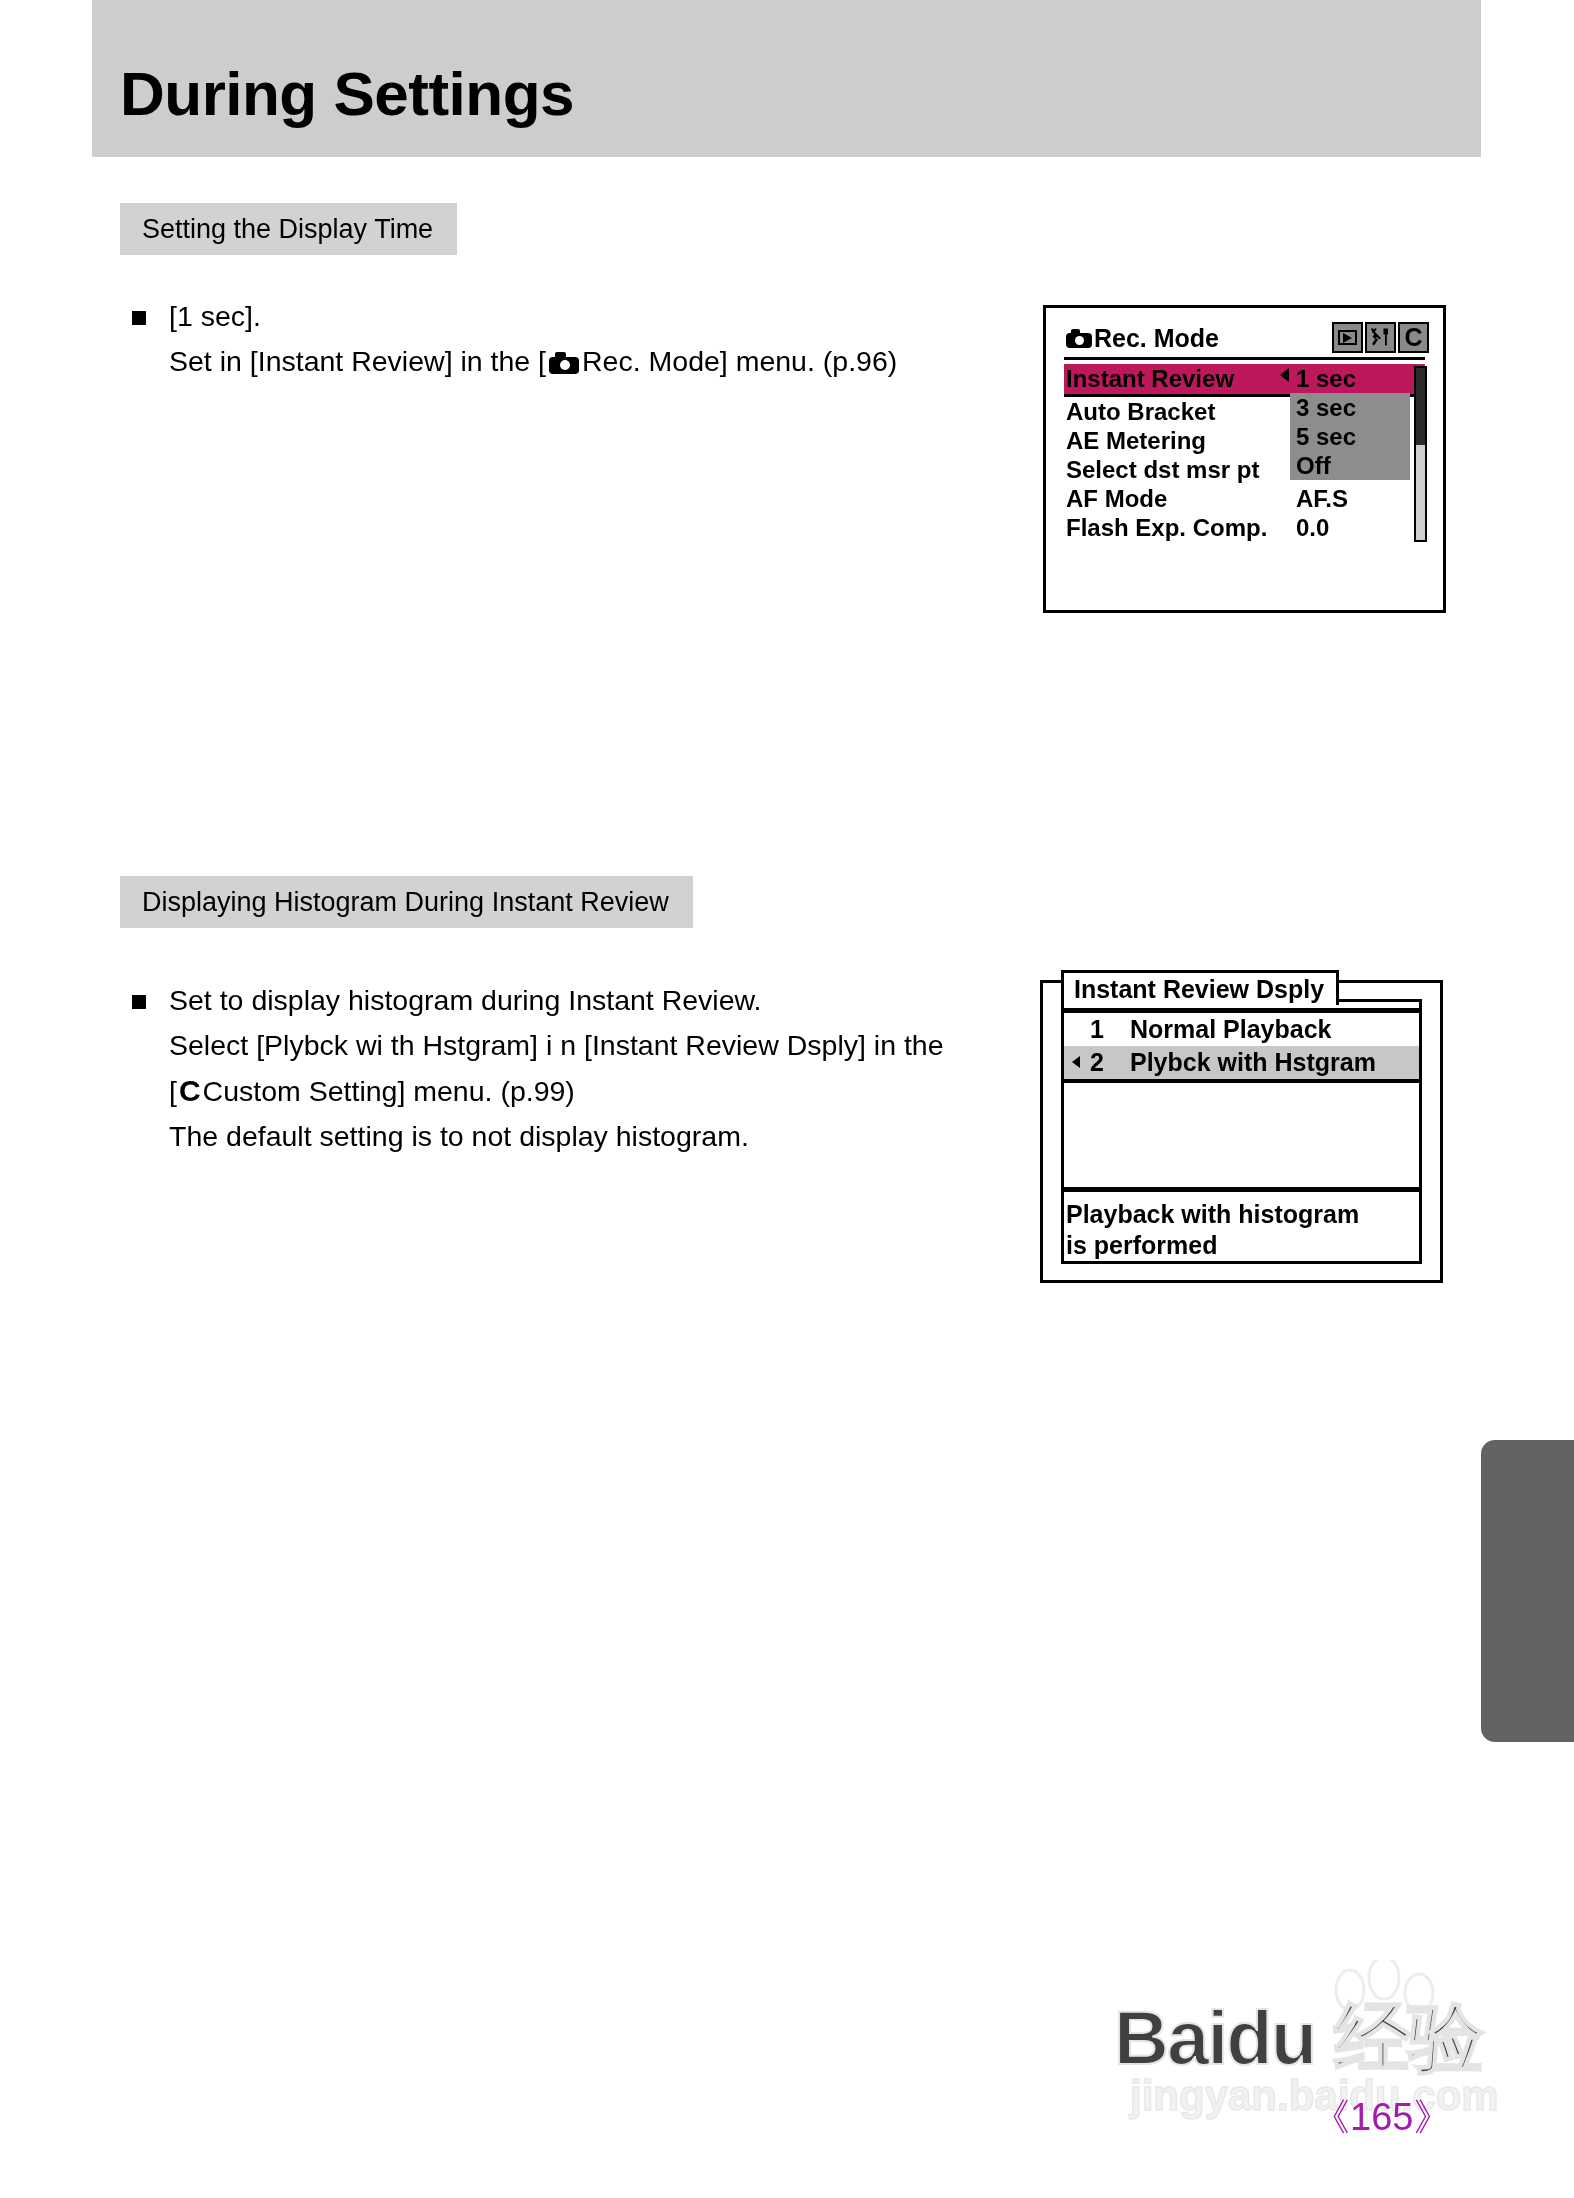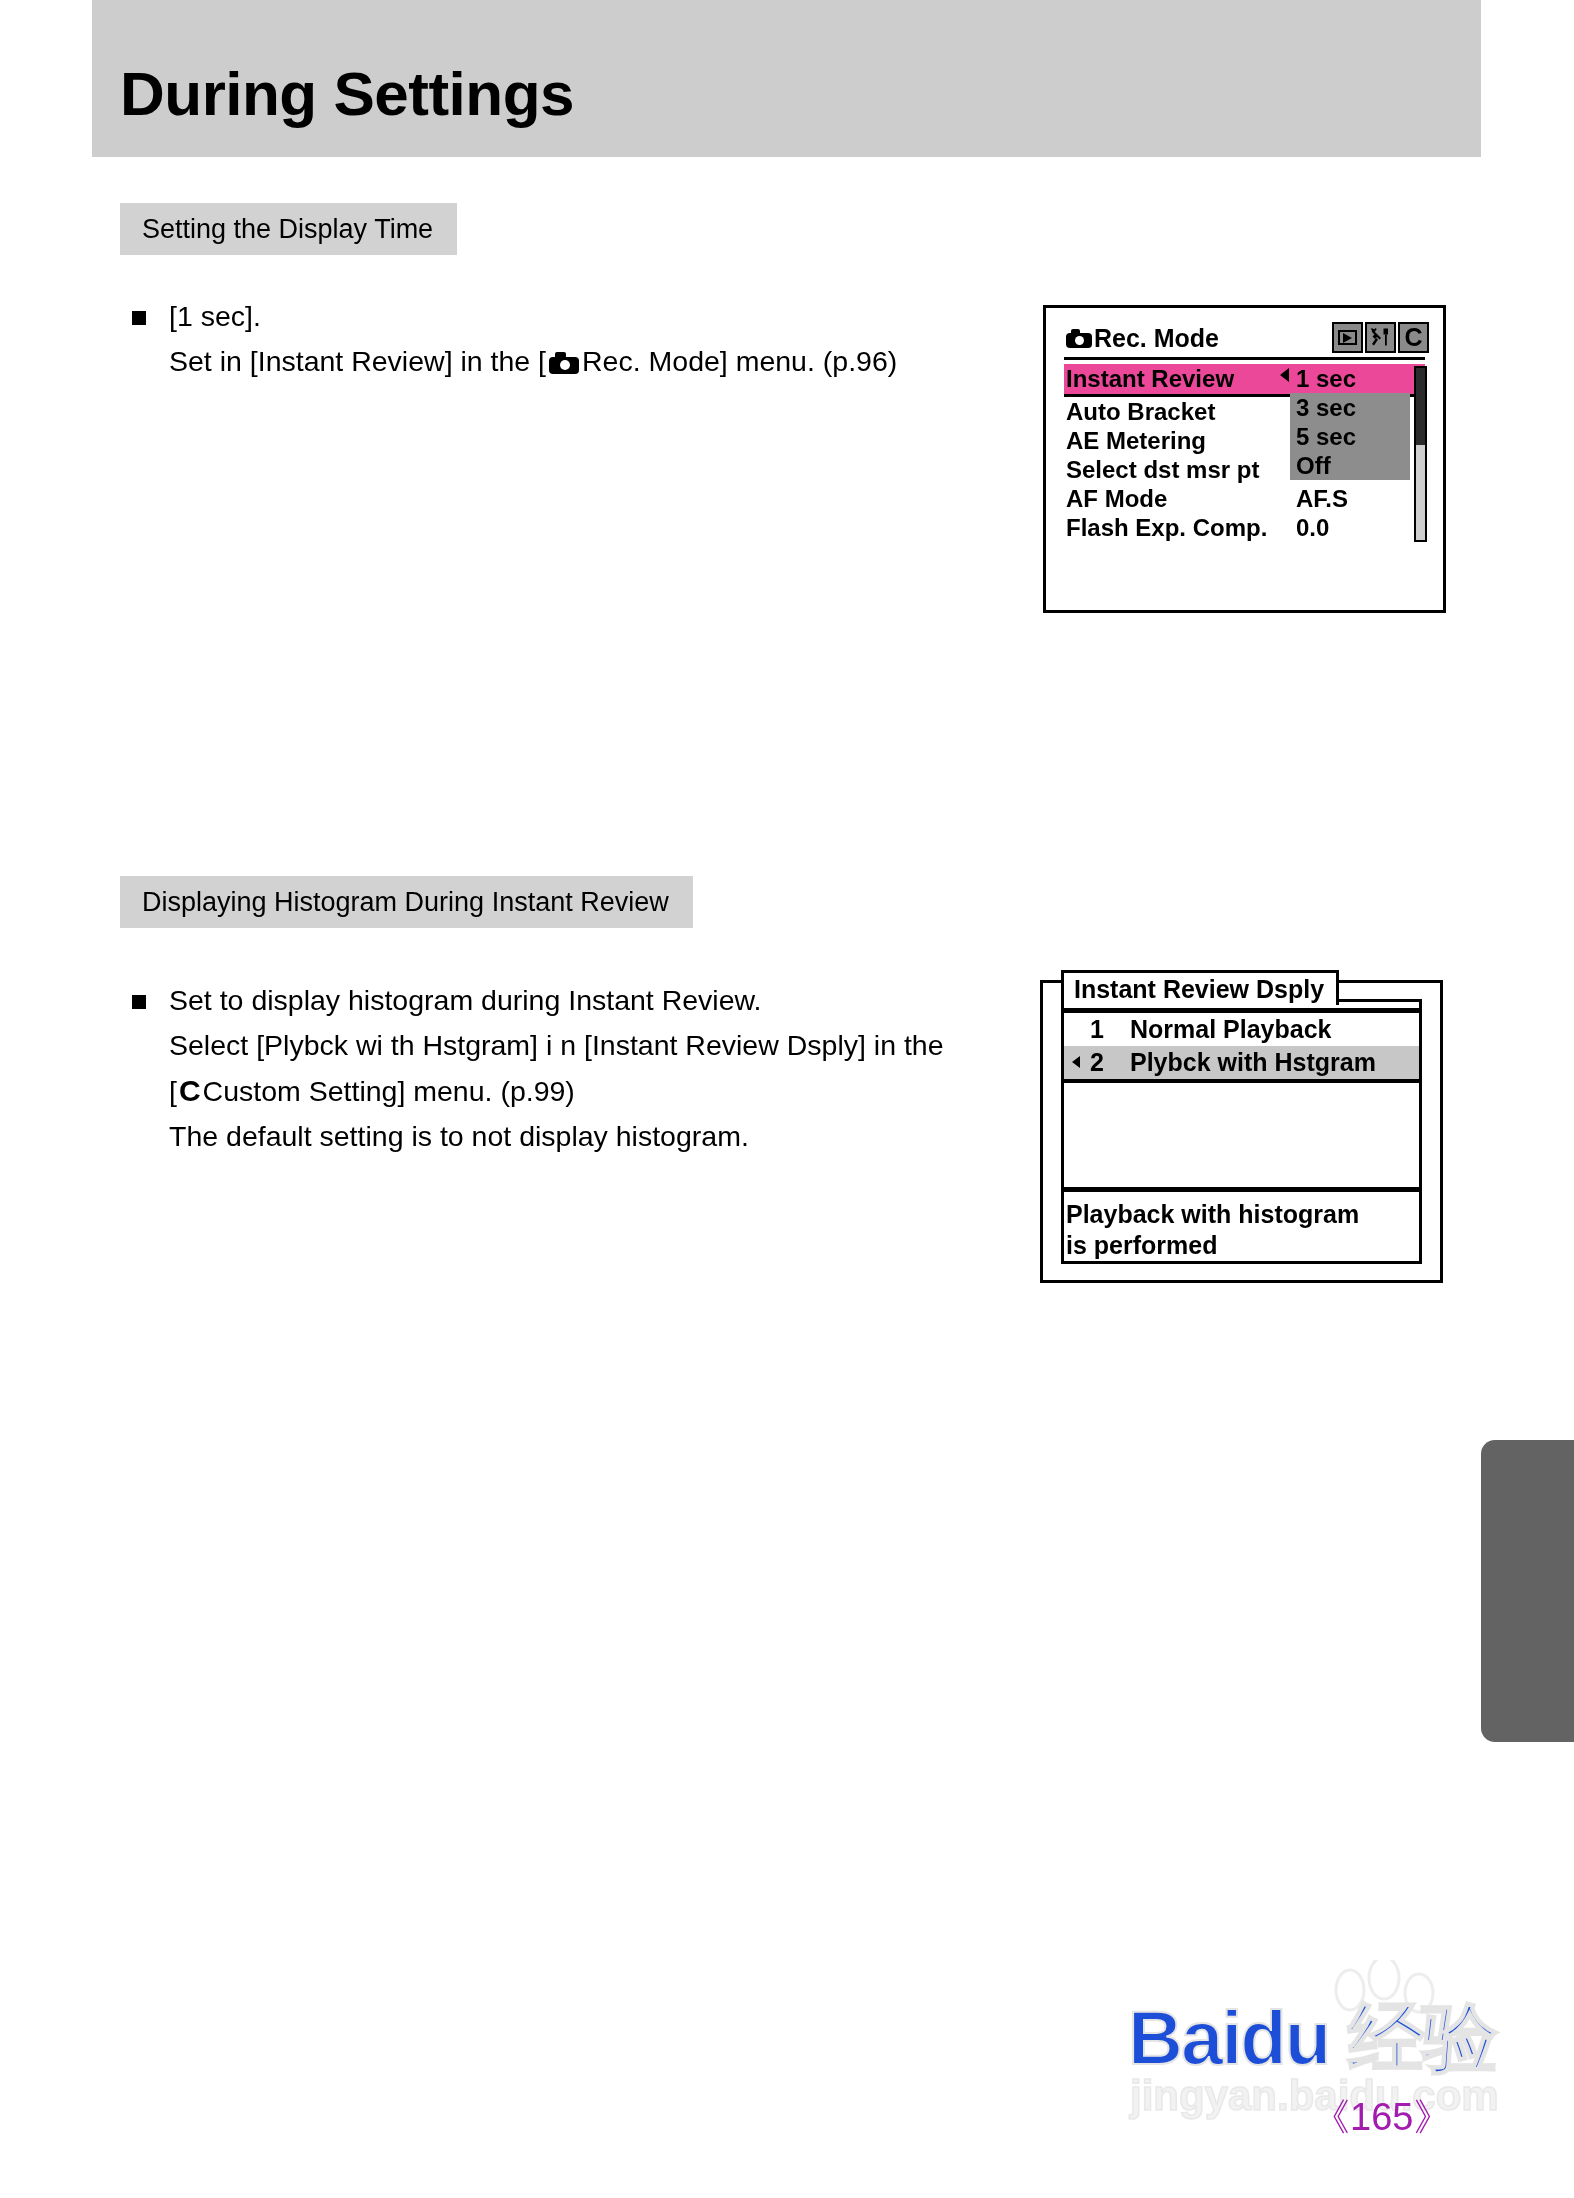--- a/index.html
+++ b/index.html
@@ -196,21 +196,21 @@
   .rec-row {
     position: relative;
     height: 29px;
     line-height: 29px;
     font-size: 24px;
     font-weight: bold;
     white-space: nowrap;
   }
   .rec-row .lbl { position: absolute; left: 2px; }
   .rec-row .val { position: absolute; left: 232px; }
-  .rec-row.highlight { background: #ec4899; border-bottom: 3px solid #000; height: 30px; }
+  .rec-row.highlight { background: #be185d; border-bottom: 3px solid #000; height: 30px; }
   .rec-row.highlight .lbl { z-index: 2; }
 
   .dropdown-panel {
     position: absolute;
     left: 226px;
     top: 29px;
     width: 120px;
     background: #8d8d8d;
     border: 0;
   }
@@ -356,25 +356,25 @@
   .watermark {
     position: absolute;
     left: 1110px;
     top: 1950px;
     width: 370px;
     height: 200px;
     pointer-events: none;
   }
   .wm-text {
     position: absolute;
-    left: 18px;
+    left: 4px;
     top: 38px;
     font-size: 76px;
     font-weight: bold;
-    color: #1d4ed8;
+    color: #404040;
     -webkit-text-stroke: 2px #e4e4e4;
     letter-spacing: -2px;
     white-space: nowrap;
   }
   .wm-sub {
     position: absolute;
     left: 20px;
     top: 122px;
     font-size: 42px;
     font-weight: bold;

